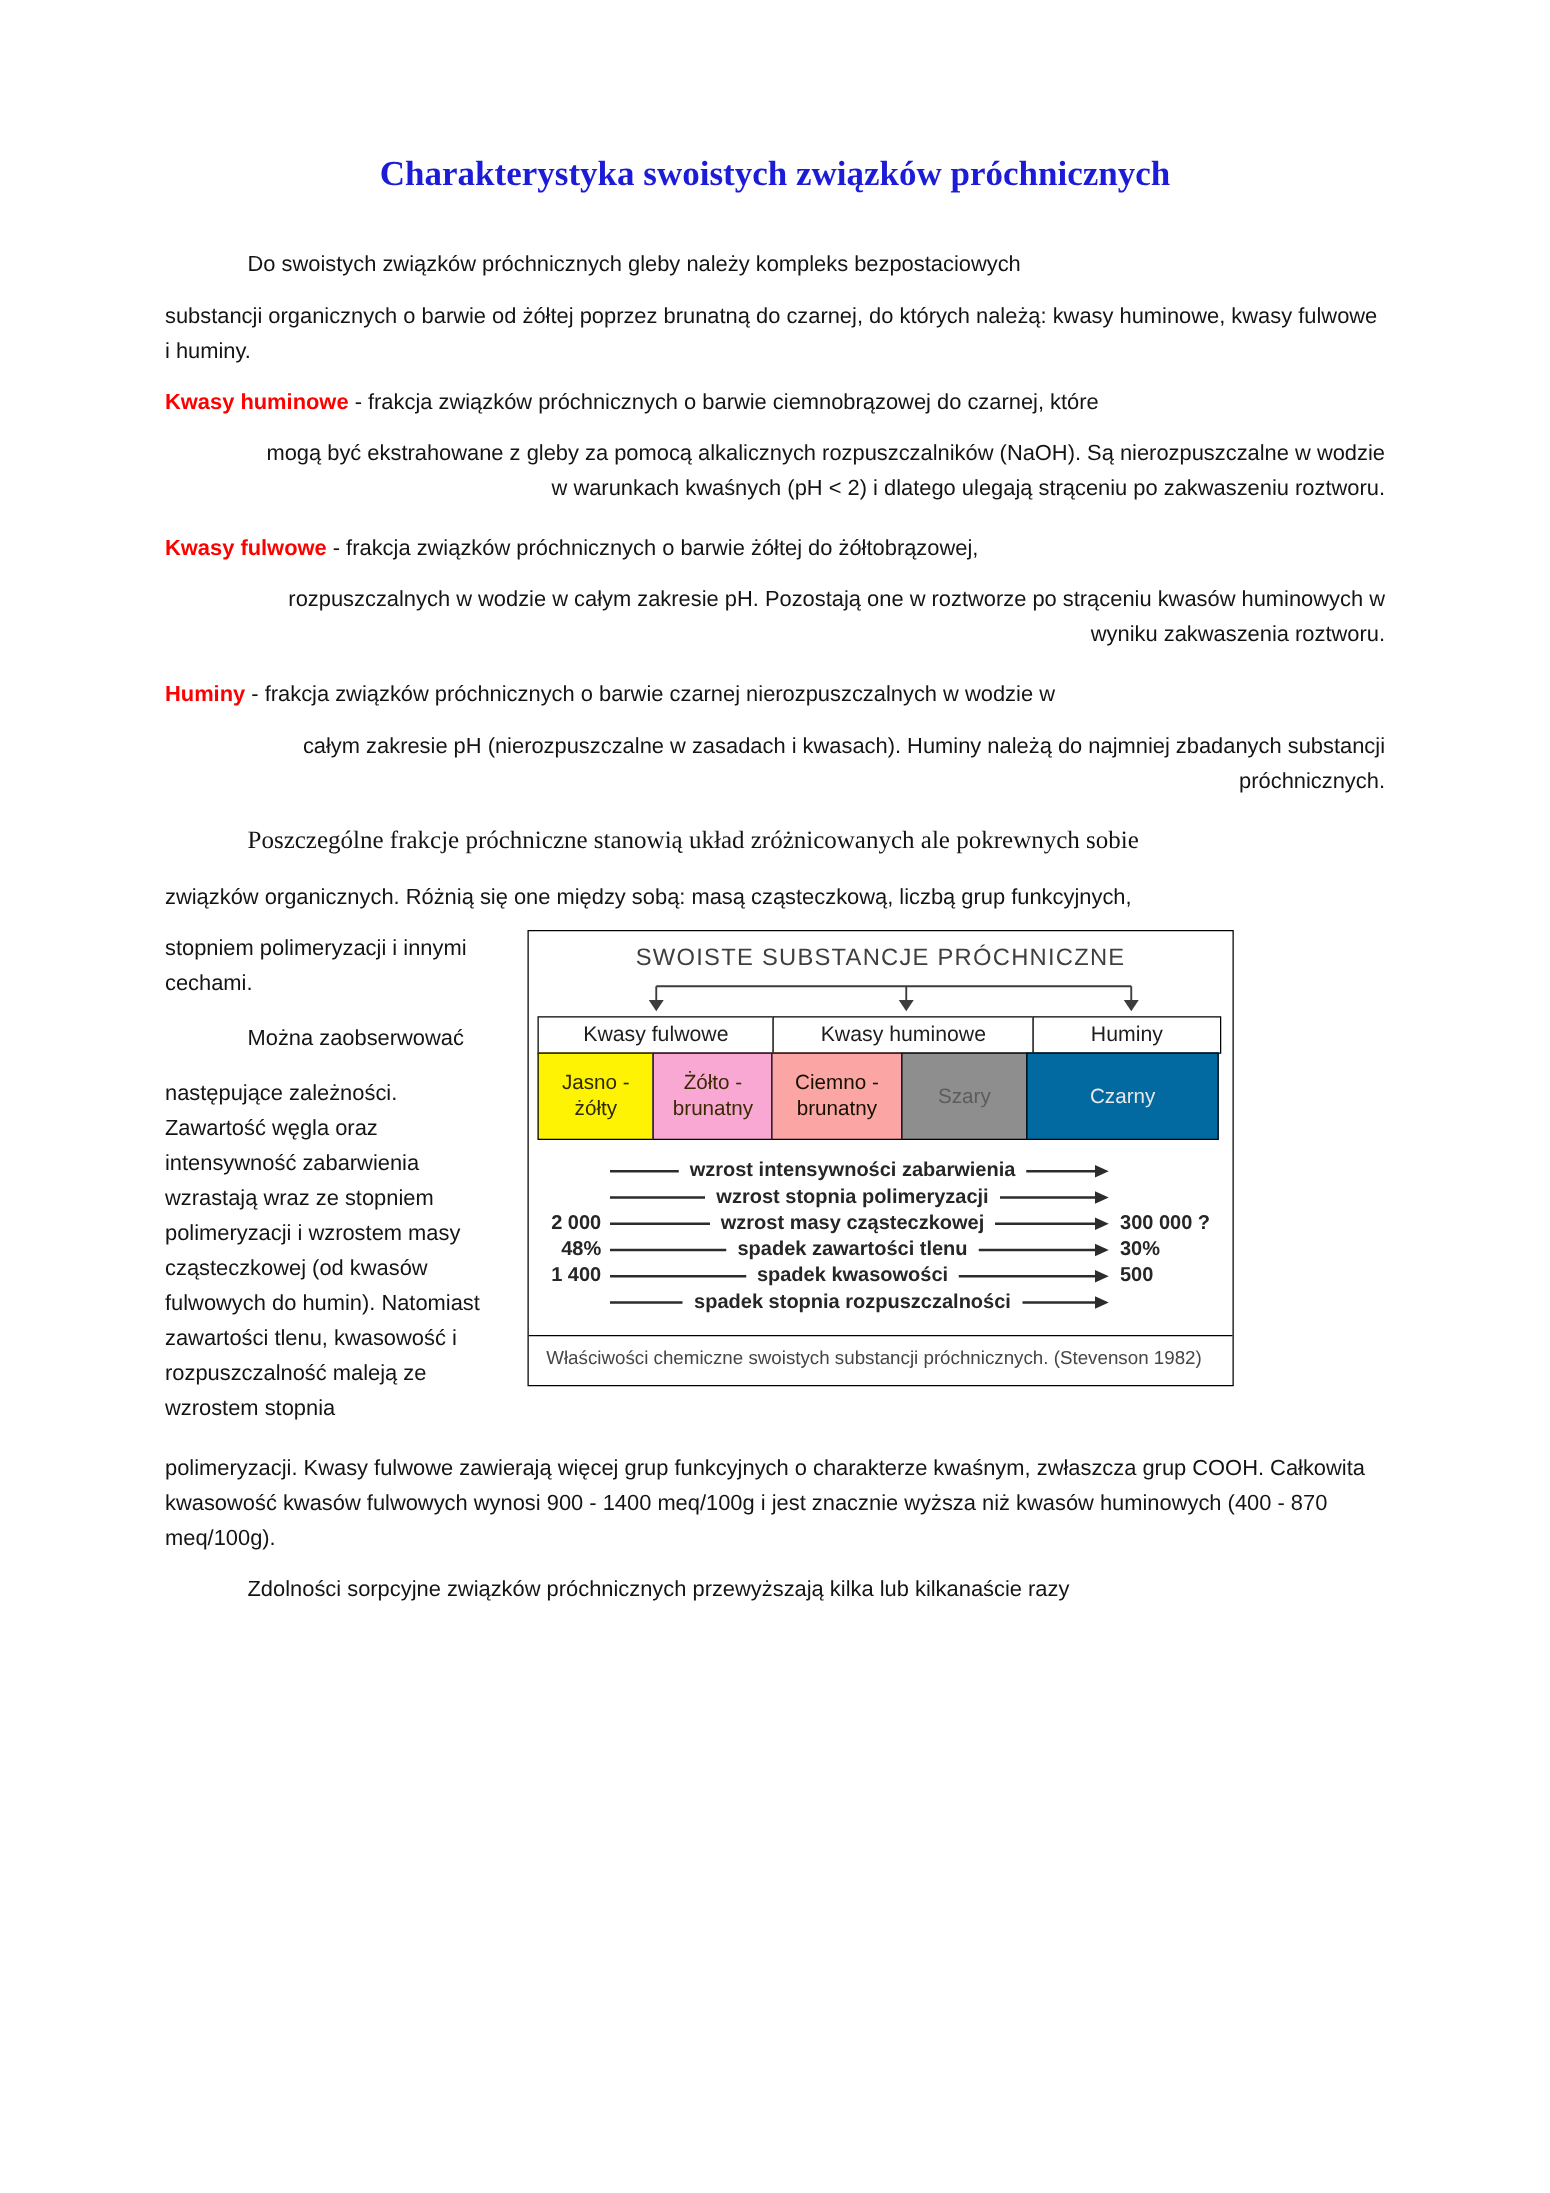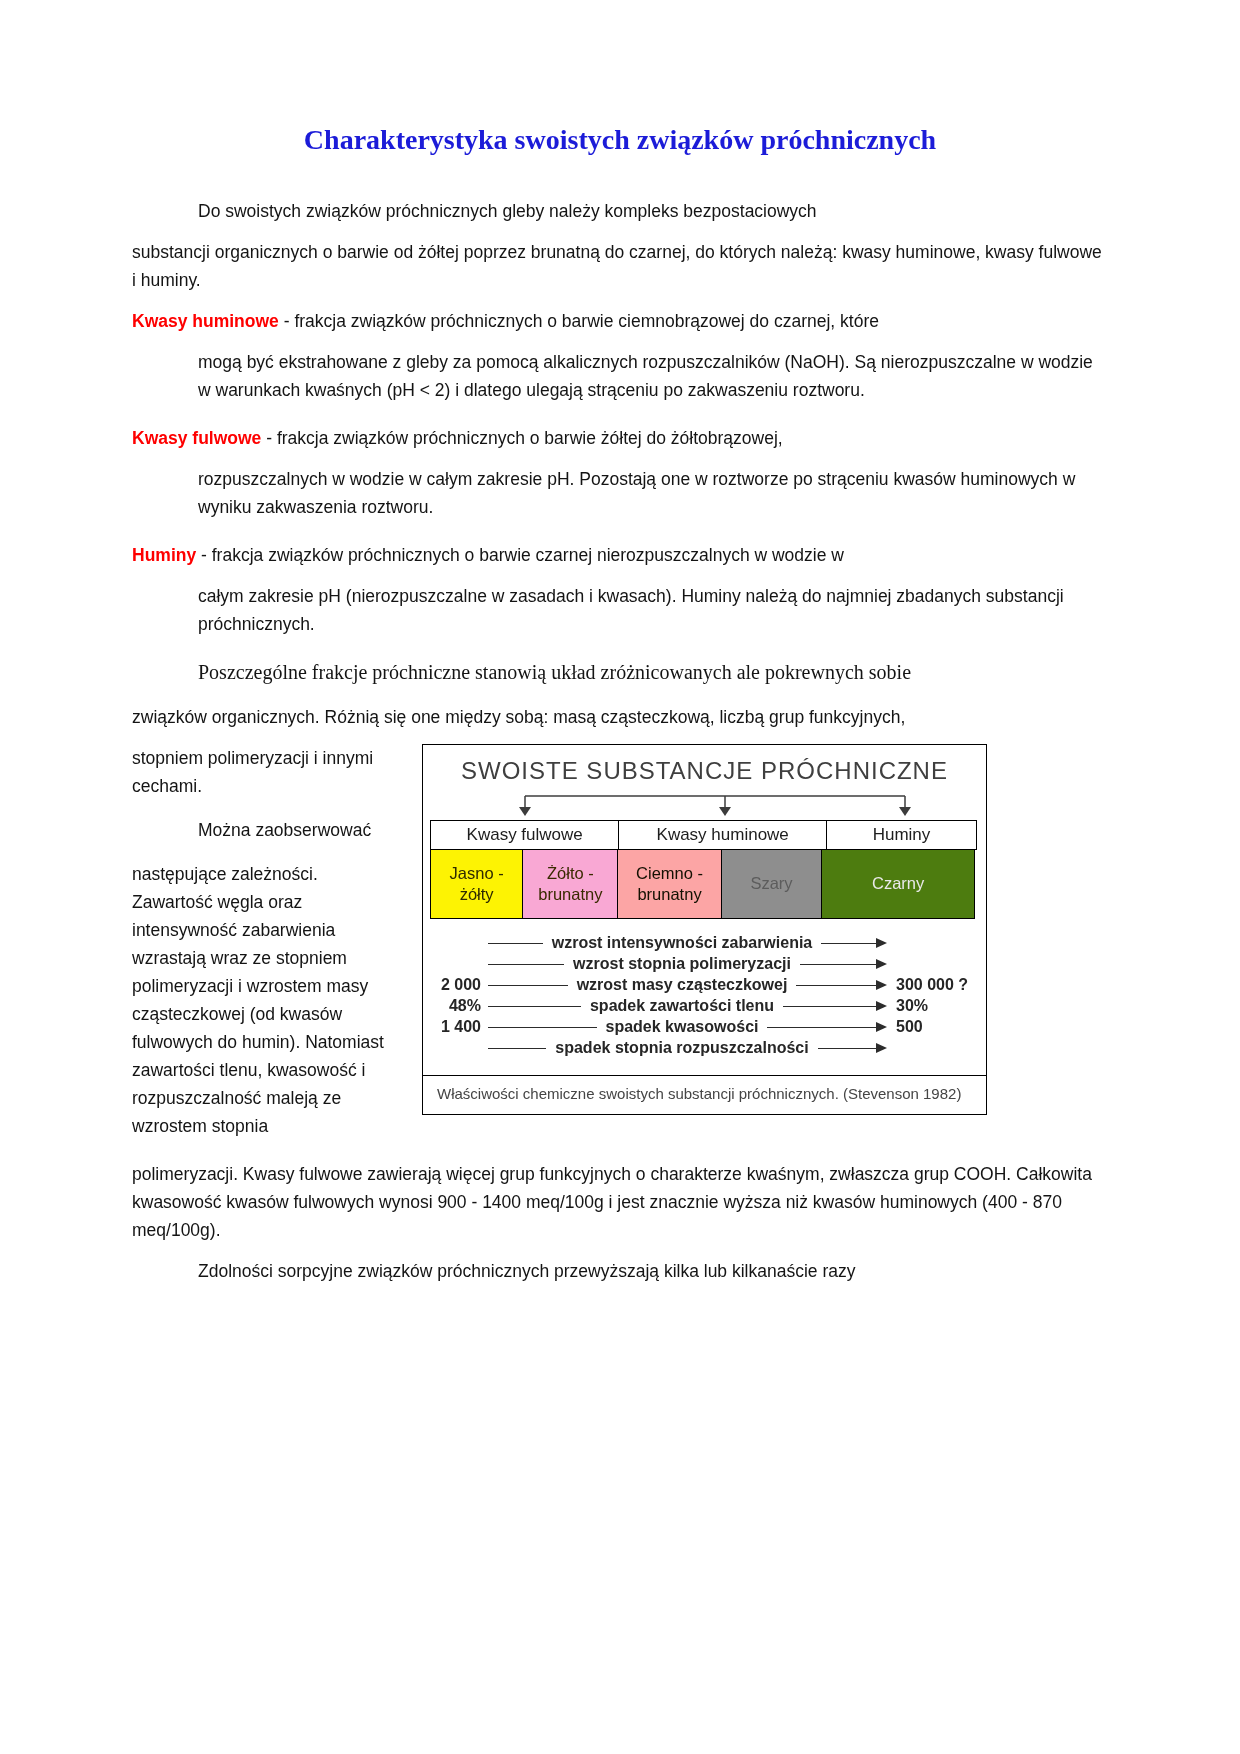--- a/index.html
+++ b/index.html
@@ -19,21 +19,21 @@
   .doc-title {
     font-family:"Liberation Serif", serif;
     font-size:28px;
     font-weight:bold;
     text-align:center;
     margin:0 0 34px 0;
   }
   .para { margin:0 0 13px 0; }
   .indent { margin-left:66px; }
   .def-lead { margin-top:8px; }
-  .def-body { margin-bottom:20px; }
+  .def-body { margin-bottom:20px;text-align:right; }
   .term { font-weight:bold; }
   .serif-para {
     font-family:"Liberation Serif", serif;
     font-size:20px;
     margin:4px 0 16px 66px;
     max-width:880px;
     line-height:1.45;
   }
 
   
@@ -45,21 +45,21 @@
     width:565px; flex:none;
     margin-left:22px;
     border:1px solid #000;
     padding:6px 7px 0 7px;
     color:#2b2b2b;
     font-size:16.5px;
     line-height:1.3;
   }
   .fig-title {
     text-align:center;
-    font-size:24px;
+    font-size:19px;
     letter-spacing:1px;
     color:#3f3f3f;
     padding:4px 0 3px 0;
   }
   .fig-bracket { display:block; margin:0 auto 3px auto; }
 
   .fig-headers { display:flex; }
   .hcell {
     border:1px solid #000;
     height:30px;
@@ -162,21 +162,21 @@
         <div class="hcell h1">Kwasy fulwowe</div>
         <div class="hcell h2">Kwasy huminowe</div>
         <div class="hcell h3">Huminy</div>
       </div>
 
       <div class="fig-colors">
         <div class="ccell c1" style="background-color: rgb(253, 243, 3); color: rgb(46, 42, 0);">Jasno - żółty</div>
         <div class="ccell c2" style="background-color: #f9a8d4; color: rgb(58, 42, 0);">Żółto - brunatny</div>
         <div class="ccell c3" style="background-color: #fca5a5; color: rgb(20, 16, 2);">Ciemno - brunatny</div>
         <div class="ccell c4" style="background-color: rgb(142, 142, 142); color: rgb(92, 92, 92);">Szary</div>
-        <div class="ccell c5" style="background-color: #4d7c0f; color: rgb(233, 233, 233);">Czarny</div>
+        <div class="ccell c5" style="background-color: #0369a1; color: rgb(233, 233, 233);">Czarny</div>
       </div>
 
       <div class="fig-arrows">
         <div class="arow">
           <span class="aval l"></span>
             <span class="aline"></span>
             <span class="albl">wzrost intensywności zabarwienia</span>
             <span class="aline head"></span>
             <span class="aval r"></span>
         </div>

